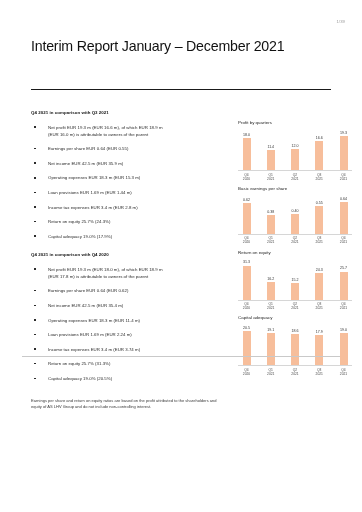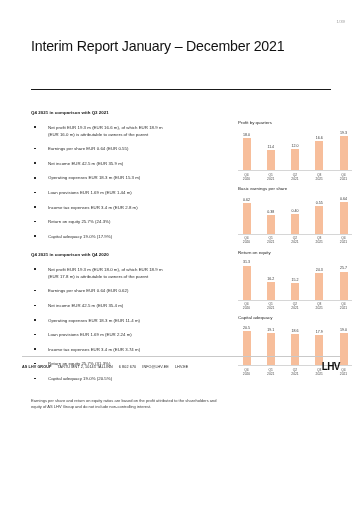--- a/index.html
+++ b/index.html
@@ -385,24 +385,14 @@
           </div>
           <div class="xlab">
             <span>Q4</span>
             <span>2021</span>
           </div>
         </div>
     </div>
   </div>
 
   <div class="footer-rule"></div>
-  <div class="footer">
-    <div class="footer-left">
-      <span class="f-company">AS LHV GROUP</span>
-      <span class="f-item">TARTU MNT 2, 10145 TALLINN</span>
-      <span class="f-item">6 802 670</span>
-      <span class="f-item">INFO@LHV.EE</span>
-      <span class="f-item">LHV.EE</span>
-    </div>
-    <div class="logo">LHV</div>
-  </div>
 
 </div>
 
 </body></html>

